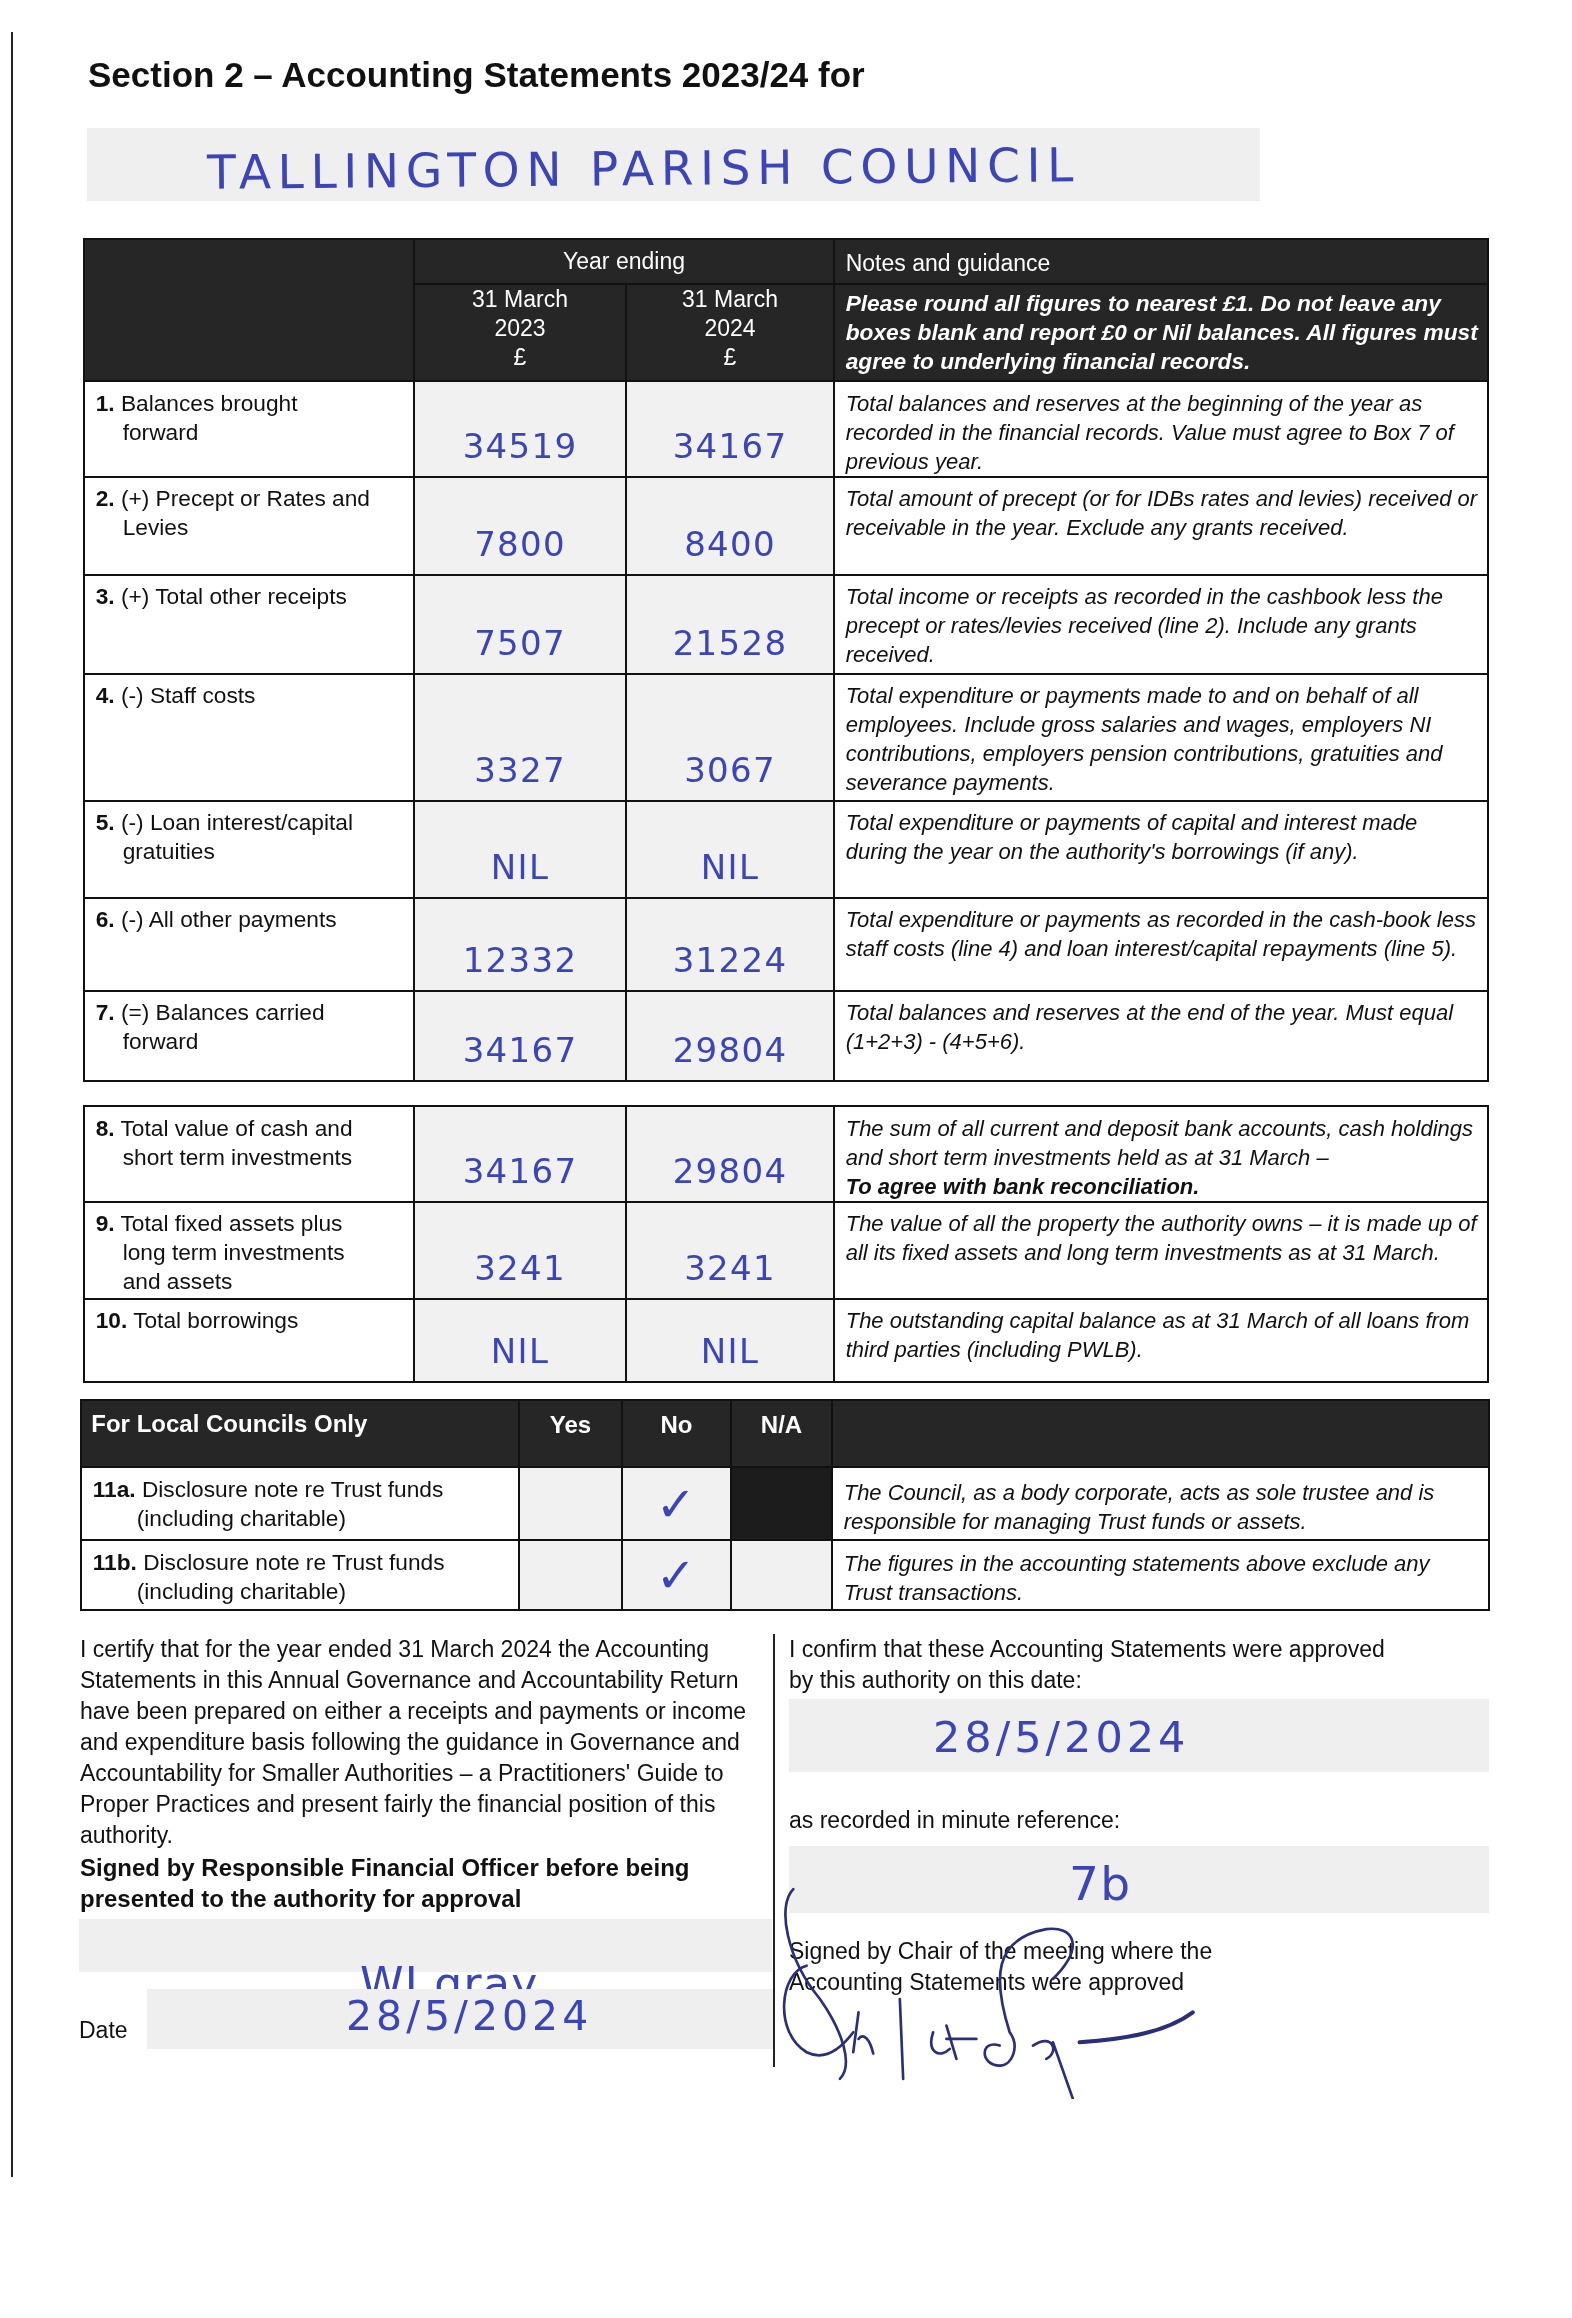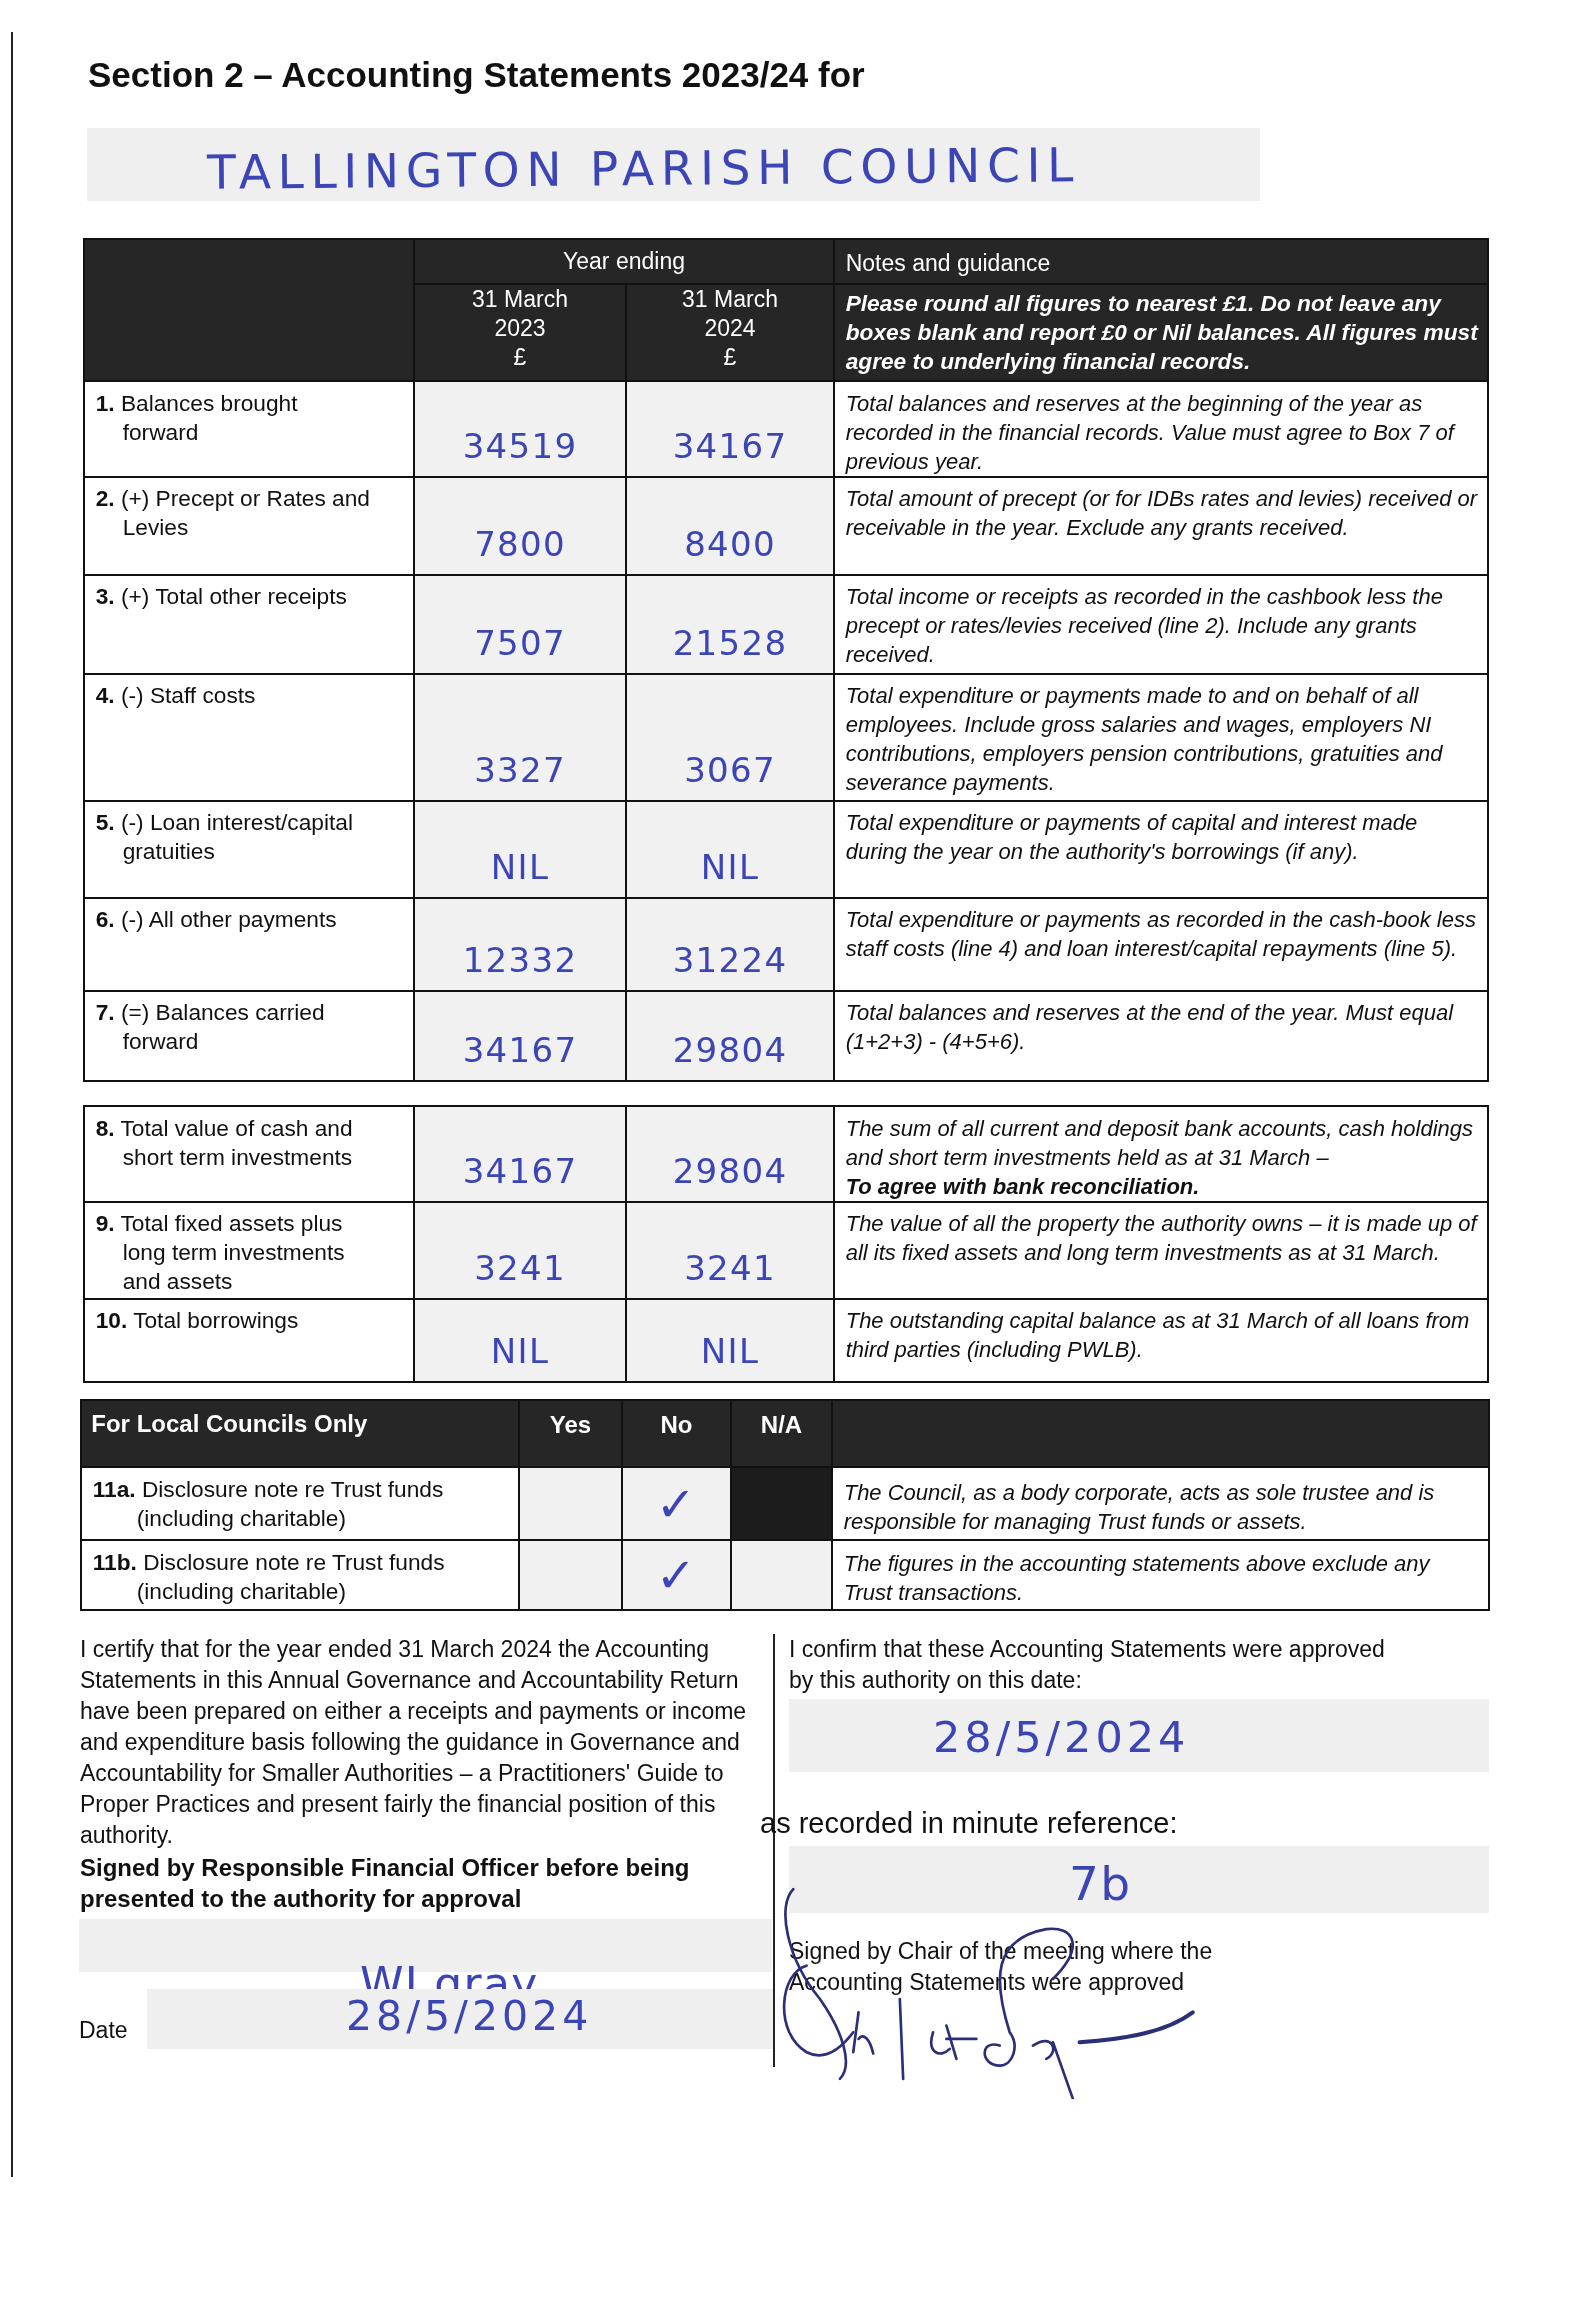--- a/index.html
+++ b/index.html
@@ -34,21 +34,21 @@
   
   .cert { left: 80px; top: 1634px; width: 686px; font-size: 23px; line-height: 31px; }
   .cert-bold { left: 80px; top: 1852px; width: 693px; font-size: 24px; line-height: 31px; font-weight: bold; }
   .divider { left: 773px; top: 1634px; width: 2px; height: 433px; background: #222; }
   .confirm { left: 789px; top: 1634px; width: 600px; font-size: 23px; line-height: 31px; }
   .band { background: #efefef; }
   .rfo-sig { left: 360px; top: 1926px; font-size: 44px; margin-top: 32px; }
   .rfo-date { left: 346px; top: 1992px; font-size: 41px; letter-spacing: 4px; }
   .date-label { left: 79px; top: 2017px; font-size: 23px; }
   .approved-date { left: 933px; top: 1712px; font-size: 43px; letter-spacing: 4px; }
-  .minute-label { left: 760px; top: 1807px; font-size: 29px; }
+  .minute-label { left: 789px; top: 1807px; font-size: 23px; }
   .minute-ref { left: 1046px; top: 1856px; font-size: 47px; margin-left: 23px; }
   .chair-label { left: 789px; top: 1936px; width: 533px; font-size: 23px; line-height: 31px; }
   .chair-sig { left: 780px; top: 1879px; width: 466px; height: 220px; }
 </style>
 </head>
 <body>
 
 <div class="abs scan-line"></div>
 
 <div class="abs title">Section 2 – Accounting Statements 2023/24 for</div>

